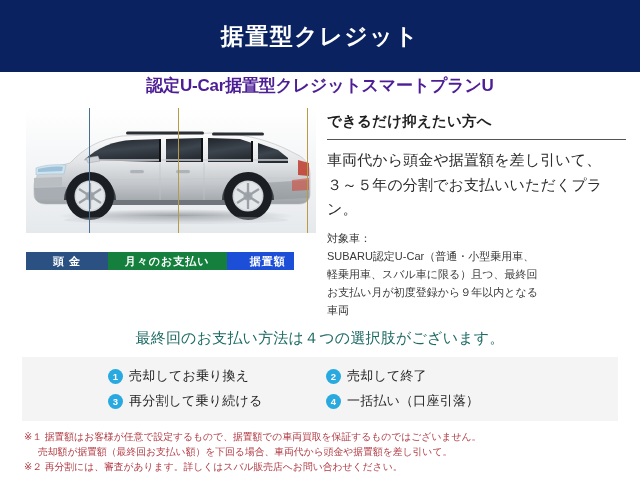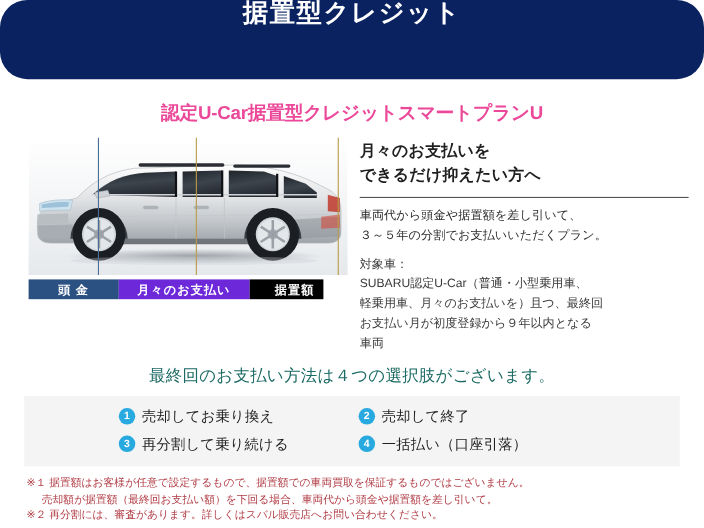--- a/index.html
+++ b/index.html
@@ -15,40 +15,39 @@
     color: #333333;
     position: relative;
   }
 
   
   .header-banner {
     width: 640px;
     height: 72px;
     background: #0a2260;
     display: flex;
-    align-items: flex-start;
+    align-items: center;
     justify-content: center;
     box-sizing: border-box;
-    border-radius: 25px;
   }
   .header-title {
     color: #ffffff;
     font-size: 23px;
     font-weight: bold;
     letter-spacing: 1.5px;
     line-height: 1;
   }
 
   
   .plan-title {
     text-align: center;
-    color: #ec4899;
+    color: #4c1d95;
     font-size: 17px;
     font-weight: bold;
-    margin-top: 19px;
+    margin-top: 2px;
     letter-spacing: -0.2px;
   }
 
   
   .content-row {
     display: flex;
     margin-top: 11px;
     padding-left: 26px;
     padding-right: 14px;
     box-sizing: border-box;
@@ -82,51 +81,51 @@
   }
   .split-line.a { left: 63px;  background: #4a6f93; }
   .split-line.b { left: 152px; background: #b99b46; }
   .split-line.c { left: 281px; background: #b99b46; }
 
   
   .seg-bar {
     display: flex;
     width: 268px;
     height: 18px;
-    margin-top: 4px;
+    margin-top: 19px;
   }
   .seg {
     display: flex;
     align-items: center;
     justify-content: center;
     font-size: 11px;
     font-weight: bold;
     color: #ffffff;
     letter-spacing: 1px;
     box-sizing: border-box;
   }
   .seg-down   { width: 89px;  background: #2b5183; }
-  .seg-month  { width: 129px; background: #6d28d9; }
-  .seg-resid  { width: 72px;  background: #000000; padding-left: 15px; }
+  .seg-month  { width: 129px; background: #15803d; }
+  .seg-resid  { width: 72px;  background: #1d4ed8; padding-left: 15px; }
 
   
   .rc-heading {
     font-size: 14.5px;
     font-weight: bold;
     color: #1f1f1f;
     line-height: 1.55;
     letter-spacing: 0.2px;
   }
   .rc-divider {
     height: 1px;
     background: #555555;
     margin: 7px 0 8px 0;
   }
   .rc-body {
-    font-size: 11px;
+    font-size: 15px;
     line-height: 1.62;
     color: #2b2b2b;
     letter-spacing: 0.1px;
   }
   .rc-target {
     margin-top: 9px;
     font-size: 11px;
     line-height: 1.62;
     color: #3a3a3a;
     display: flex;
@@ -307,36 +306,35 @@
 
     <div class="seg-bar">
       <div class="seg seg-down">頭 金</div>
       <div class="seg seg-month">月々のお支払い</div>
       <div class="seg seg-resid">据置額</div>
     </div>
   </div>
 
   <div class="right-col">
     <div class="rc-heading">
-      <div>月々のお支払いを</div>
       <div>できるだけ抑えたい方へ</div>
     </div>
 
     <div class="rc-divider"></div>
 
     <div class="rc-body">
       <div>車両代から頭金や据置額を差し引いて、</div>
       <div>３～５年の分割でお支払いいただくプラン。</div>
     </div>
 
     <div class="rc-target">
       <div class="rc-target-label">対象車：</div>
       <div class="rc-target-value">
         <div>SUBARU認定U-Car（普通・小型乗用車、</div>
-        <div>軽乗用車、月々のお支払いを）且つ、最終回</div>
+        <div>軽乗用車、スバル車に限る）且つ、最終回</div>
         <div>お支払い月が初度登録から９年以内となる</div>
         <div>車両</div>
       </div>
     </div>
   </div>
 </div>
 
 <div class="final-heading">最終回のお支払い方法は４つの選択肢がございます。</div>
 
 <div class="options-panel">

